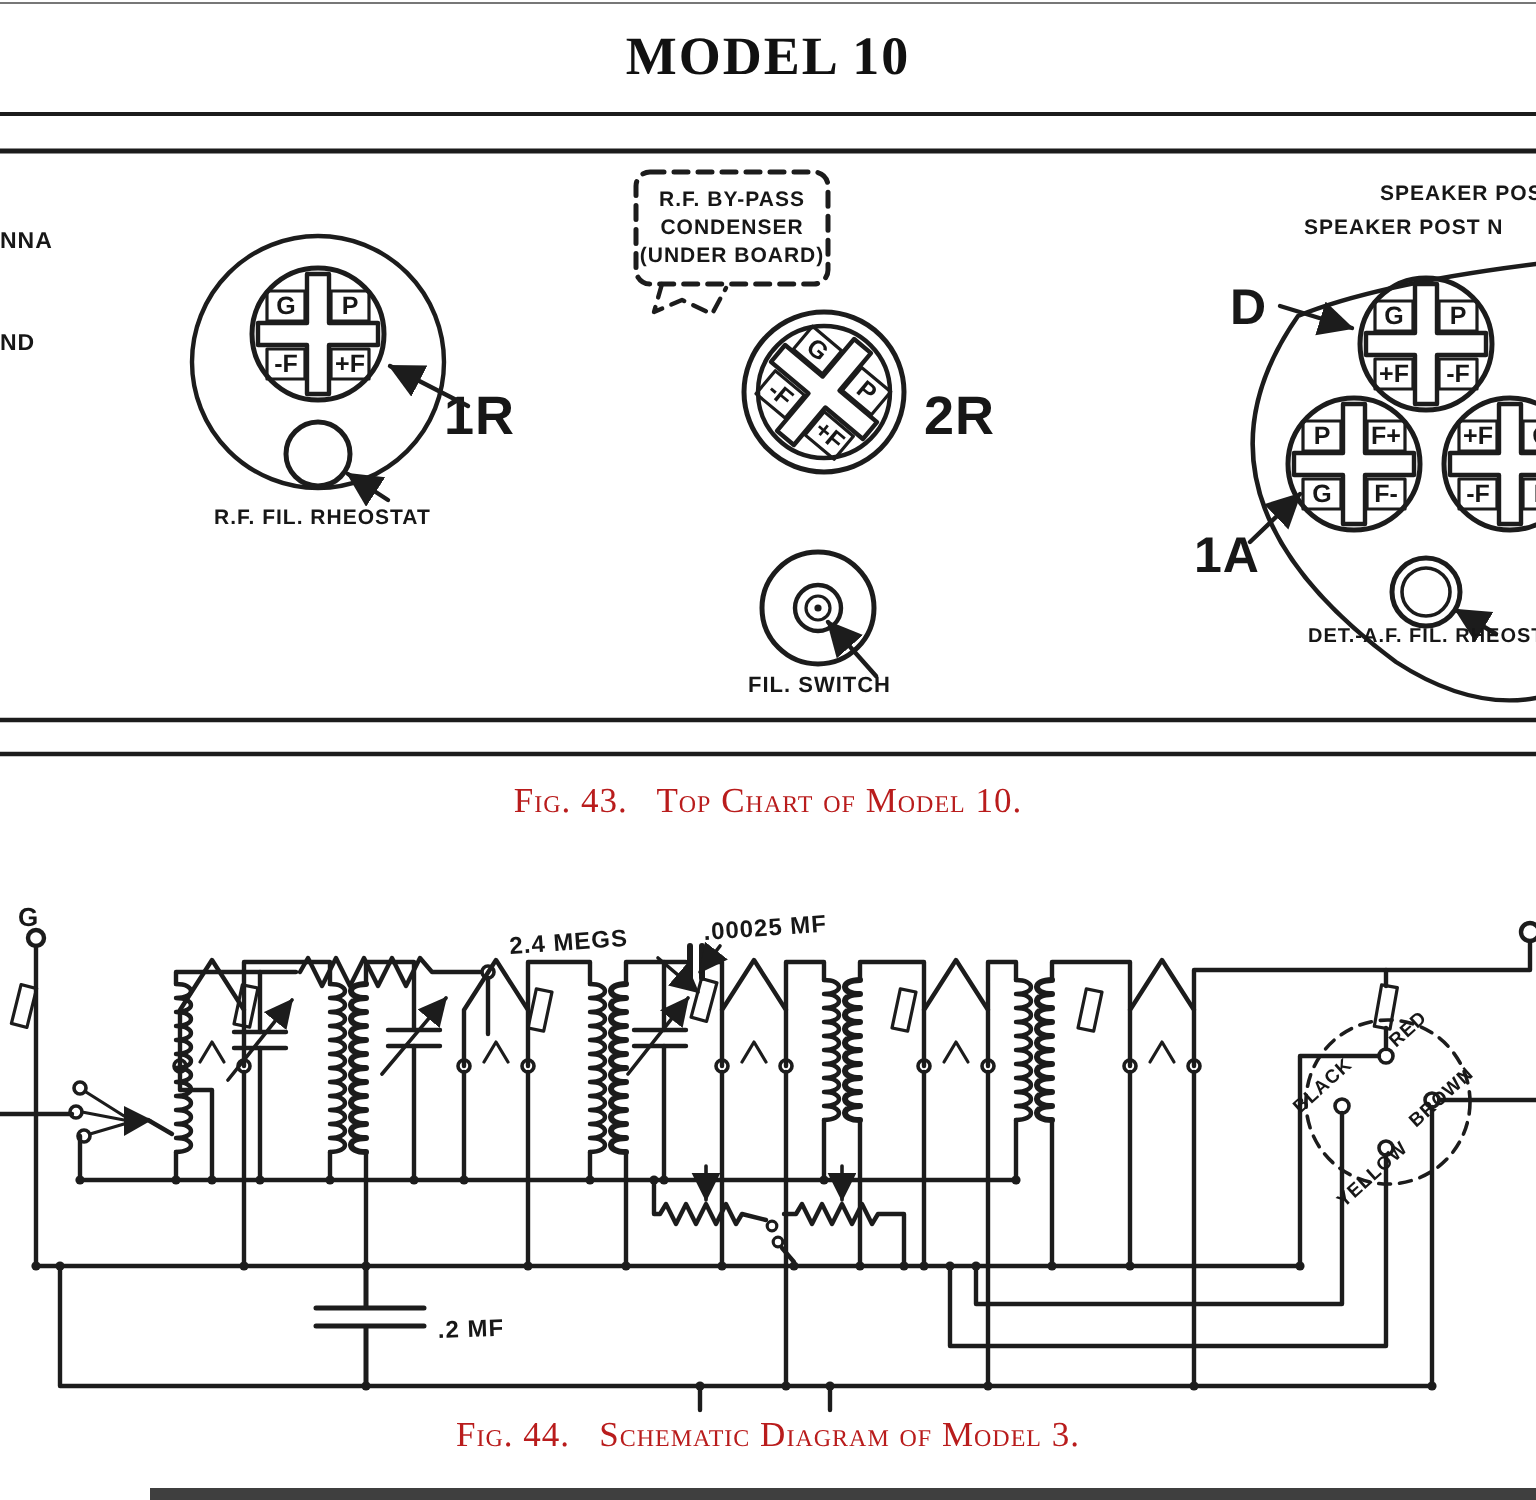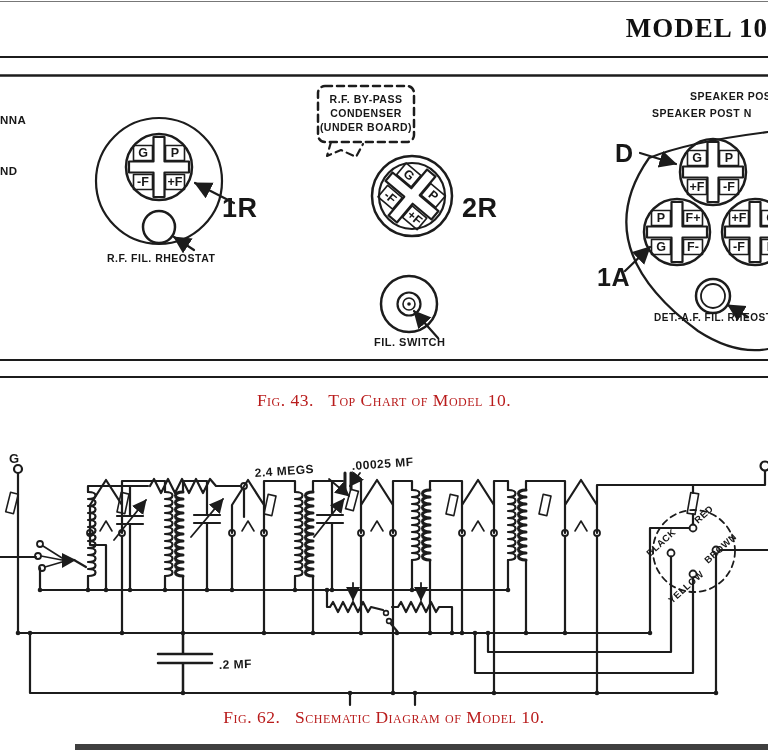--- a/index.html
+++ b/index.html
@@ -1,19 +1,19 @@
 <!DOCTYPE html>
 <html><head>
 <meta charset="utf-8">
 <style>
   html,body{margin:0;padding:0;background:#fff;}
   body{width:768px;height:750px;position:relative;overflow:hidden;
        font-family:"Liberation Serif",serif;color:#141414;}
   .abs{position:absolute;}
-  #title{top:13px;left:0;width:768px;text-align:right;
+  #title{top:13px;left:0;width:768px;text-align:center;
          font-size:27px;font-weight:bold;letter-spacing:1px;color:#111;}
   .caption{left:0;width:768px;text-align:center;font-size:17.5px;
            font-variant:small-caps;letter-spacing:.5px;white-space:pre;color:#b91c1c;}
   #cap43{top:390px;}
   #cap44{top:707px;}
   svg{position:absolute;top:0;left:0;}
   .ink{stroke:#1c1c1c;fill:none;stroke-width:2;stroke-linecap:round;stroke-linejoin:round;}
   .w16{stroke-width:1.6;} .w18{stroke-width:1.8;} .w22{stroke-width:2.2;}
   .w25{stroke-width:2.5;} .w3{stroke-width:3;}
   .dash{stroke-dasharray:7 5;}
@@ -338,13 +338,13 @@
 
     <text class="hand" x="698" y="524" font-size="9.5" transform="rotate(-42 698 524)">RED</text>
     <text class="hand" x="650" y="557" font-size="9.5" transform="rotate(-42 650 557)">BLACK</text>
     <text class="h hand" x="672" y="604" font-size="9.5" transform="rotate(-42 672 604)">YELLOW</text>
     <text class="hand" x="708" y="564" font-size="9.5" transform="rotate(-42 708 564)">BROWN</text>
   </g>
 </svg>
 
 <div id="title" class="abs">MODEL 10</div>
 <div id="cap43" class="abs caption">Fig. 43.   Top Chart of Model 10.</div>
-<div id="cap44" class="abs caption">Fig. 62.   Schematic Diagram of Model 10.</div>
+<div id="cap44" class="abs caption">Fig. 44.   Schematic Diagram of Model 3.</div>
 
 </body></html>

